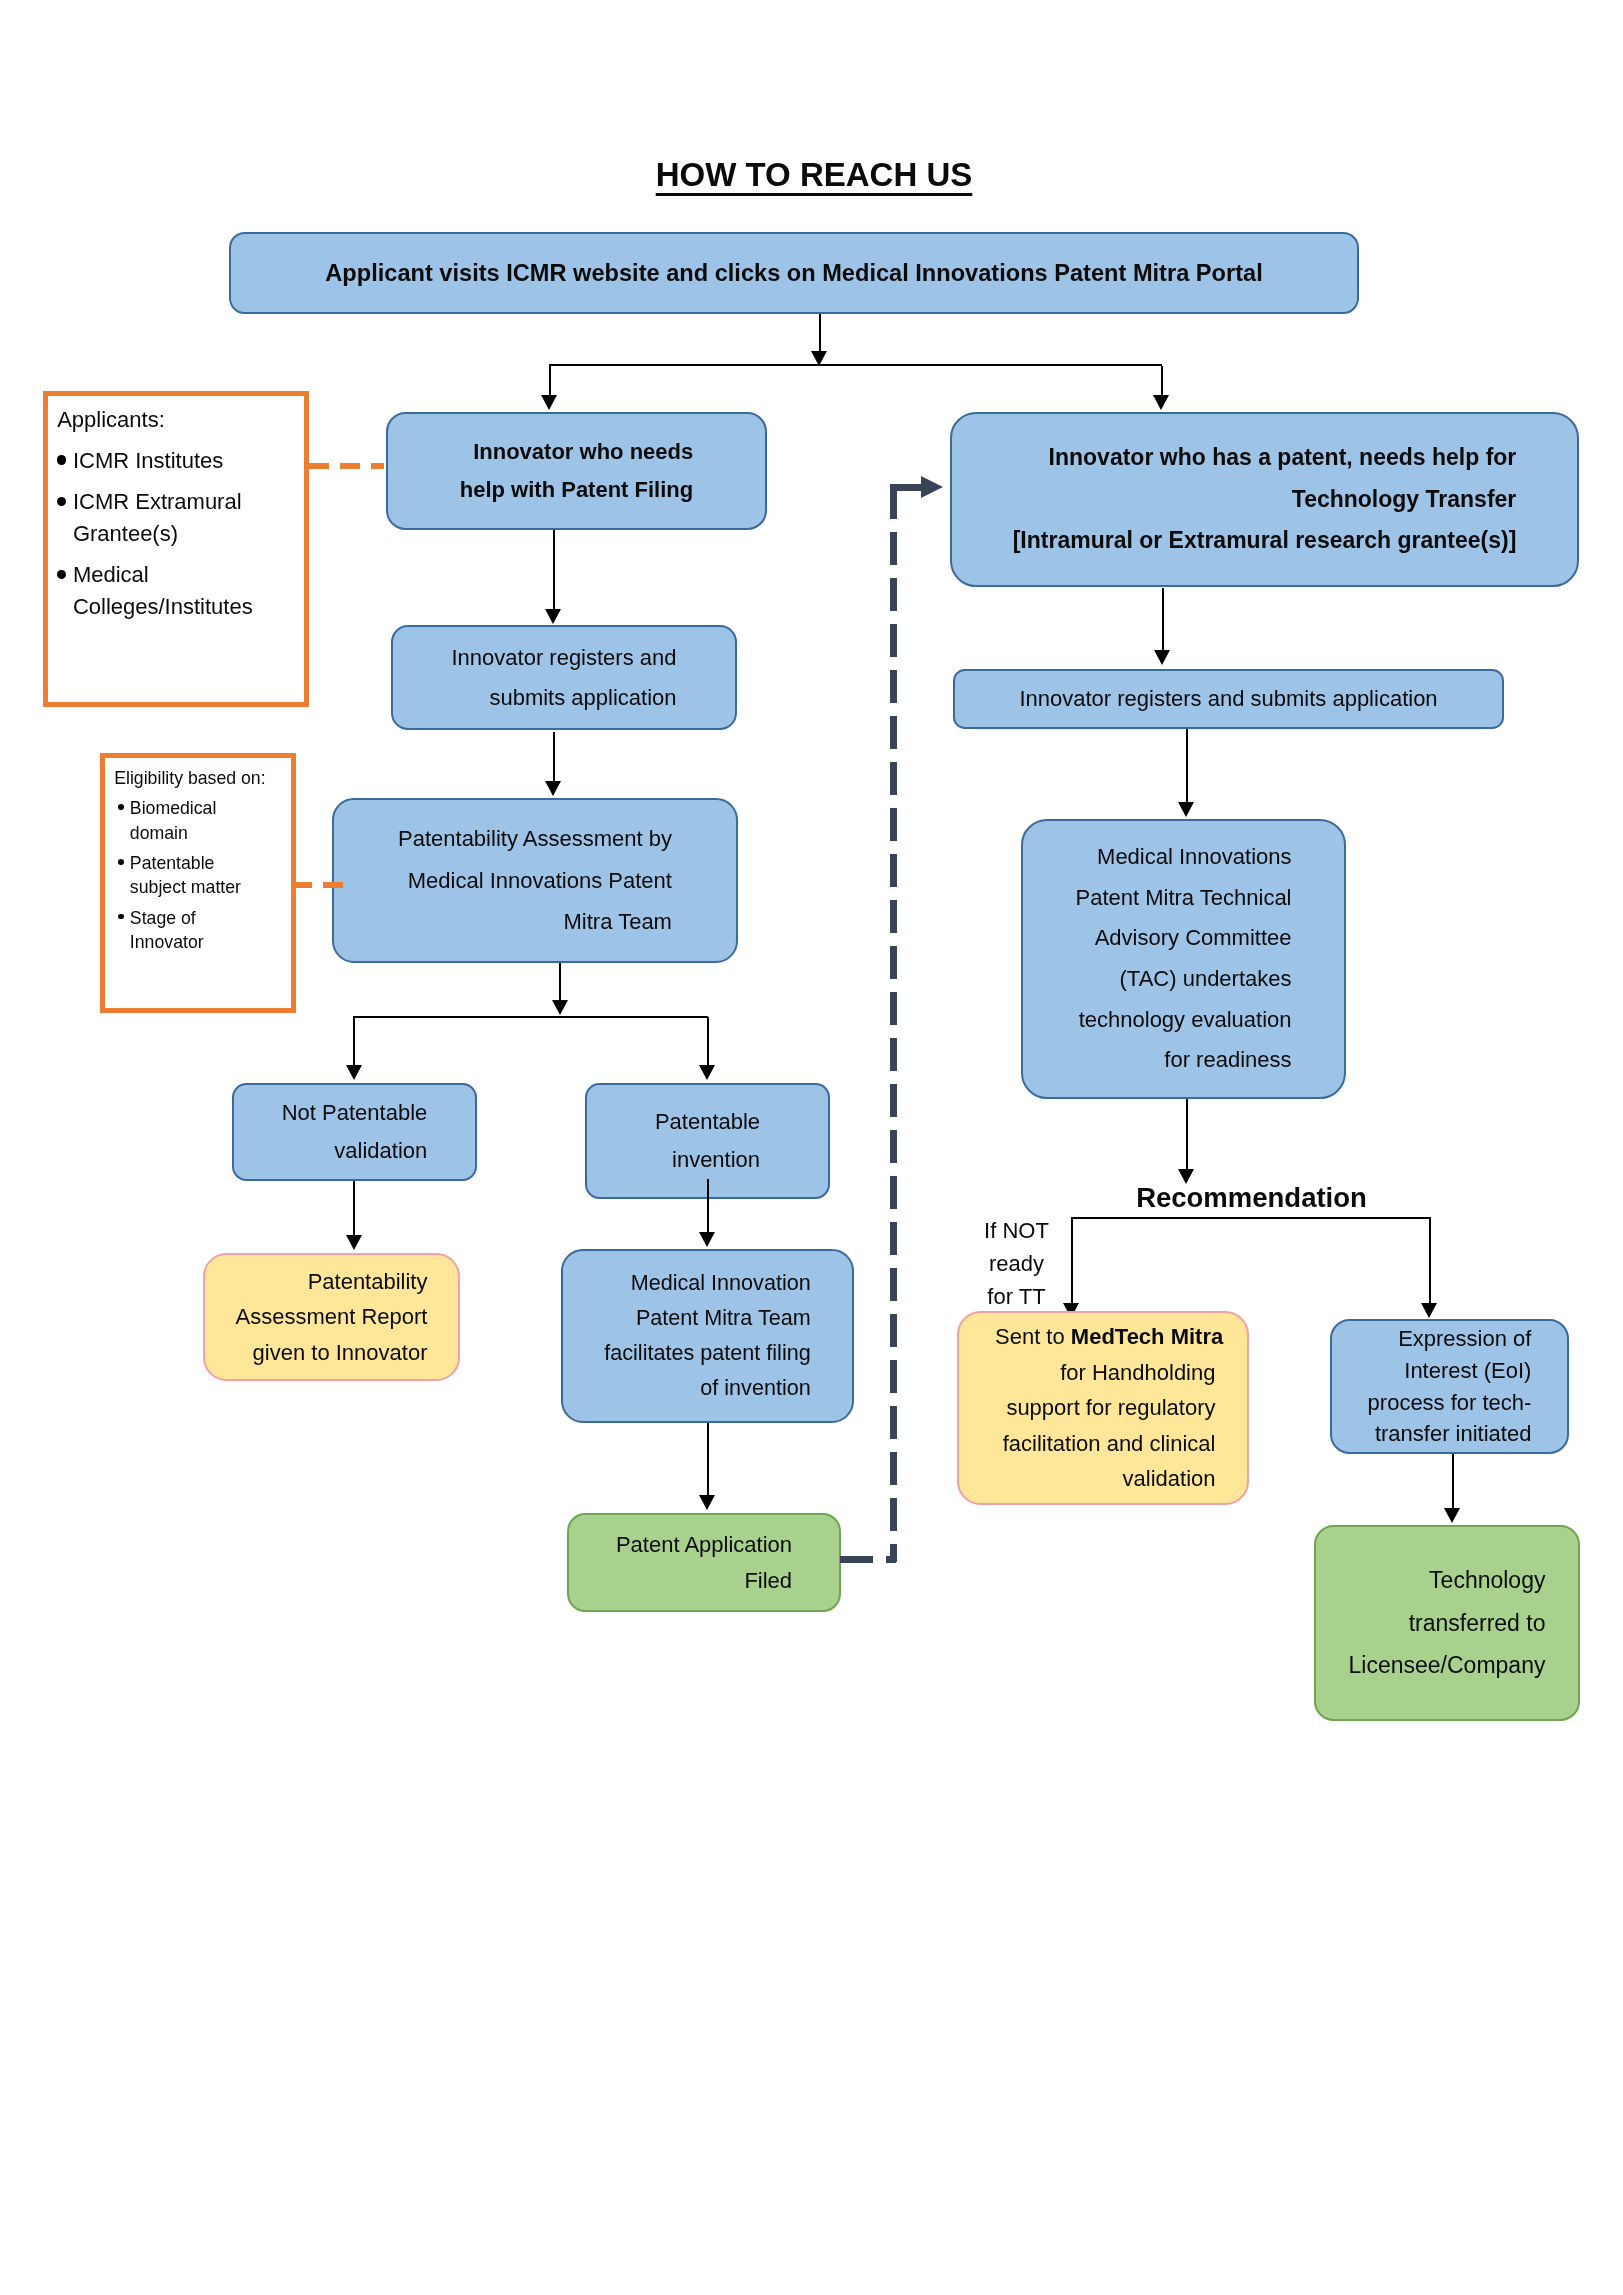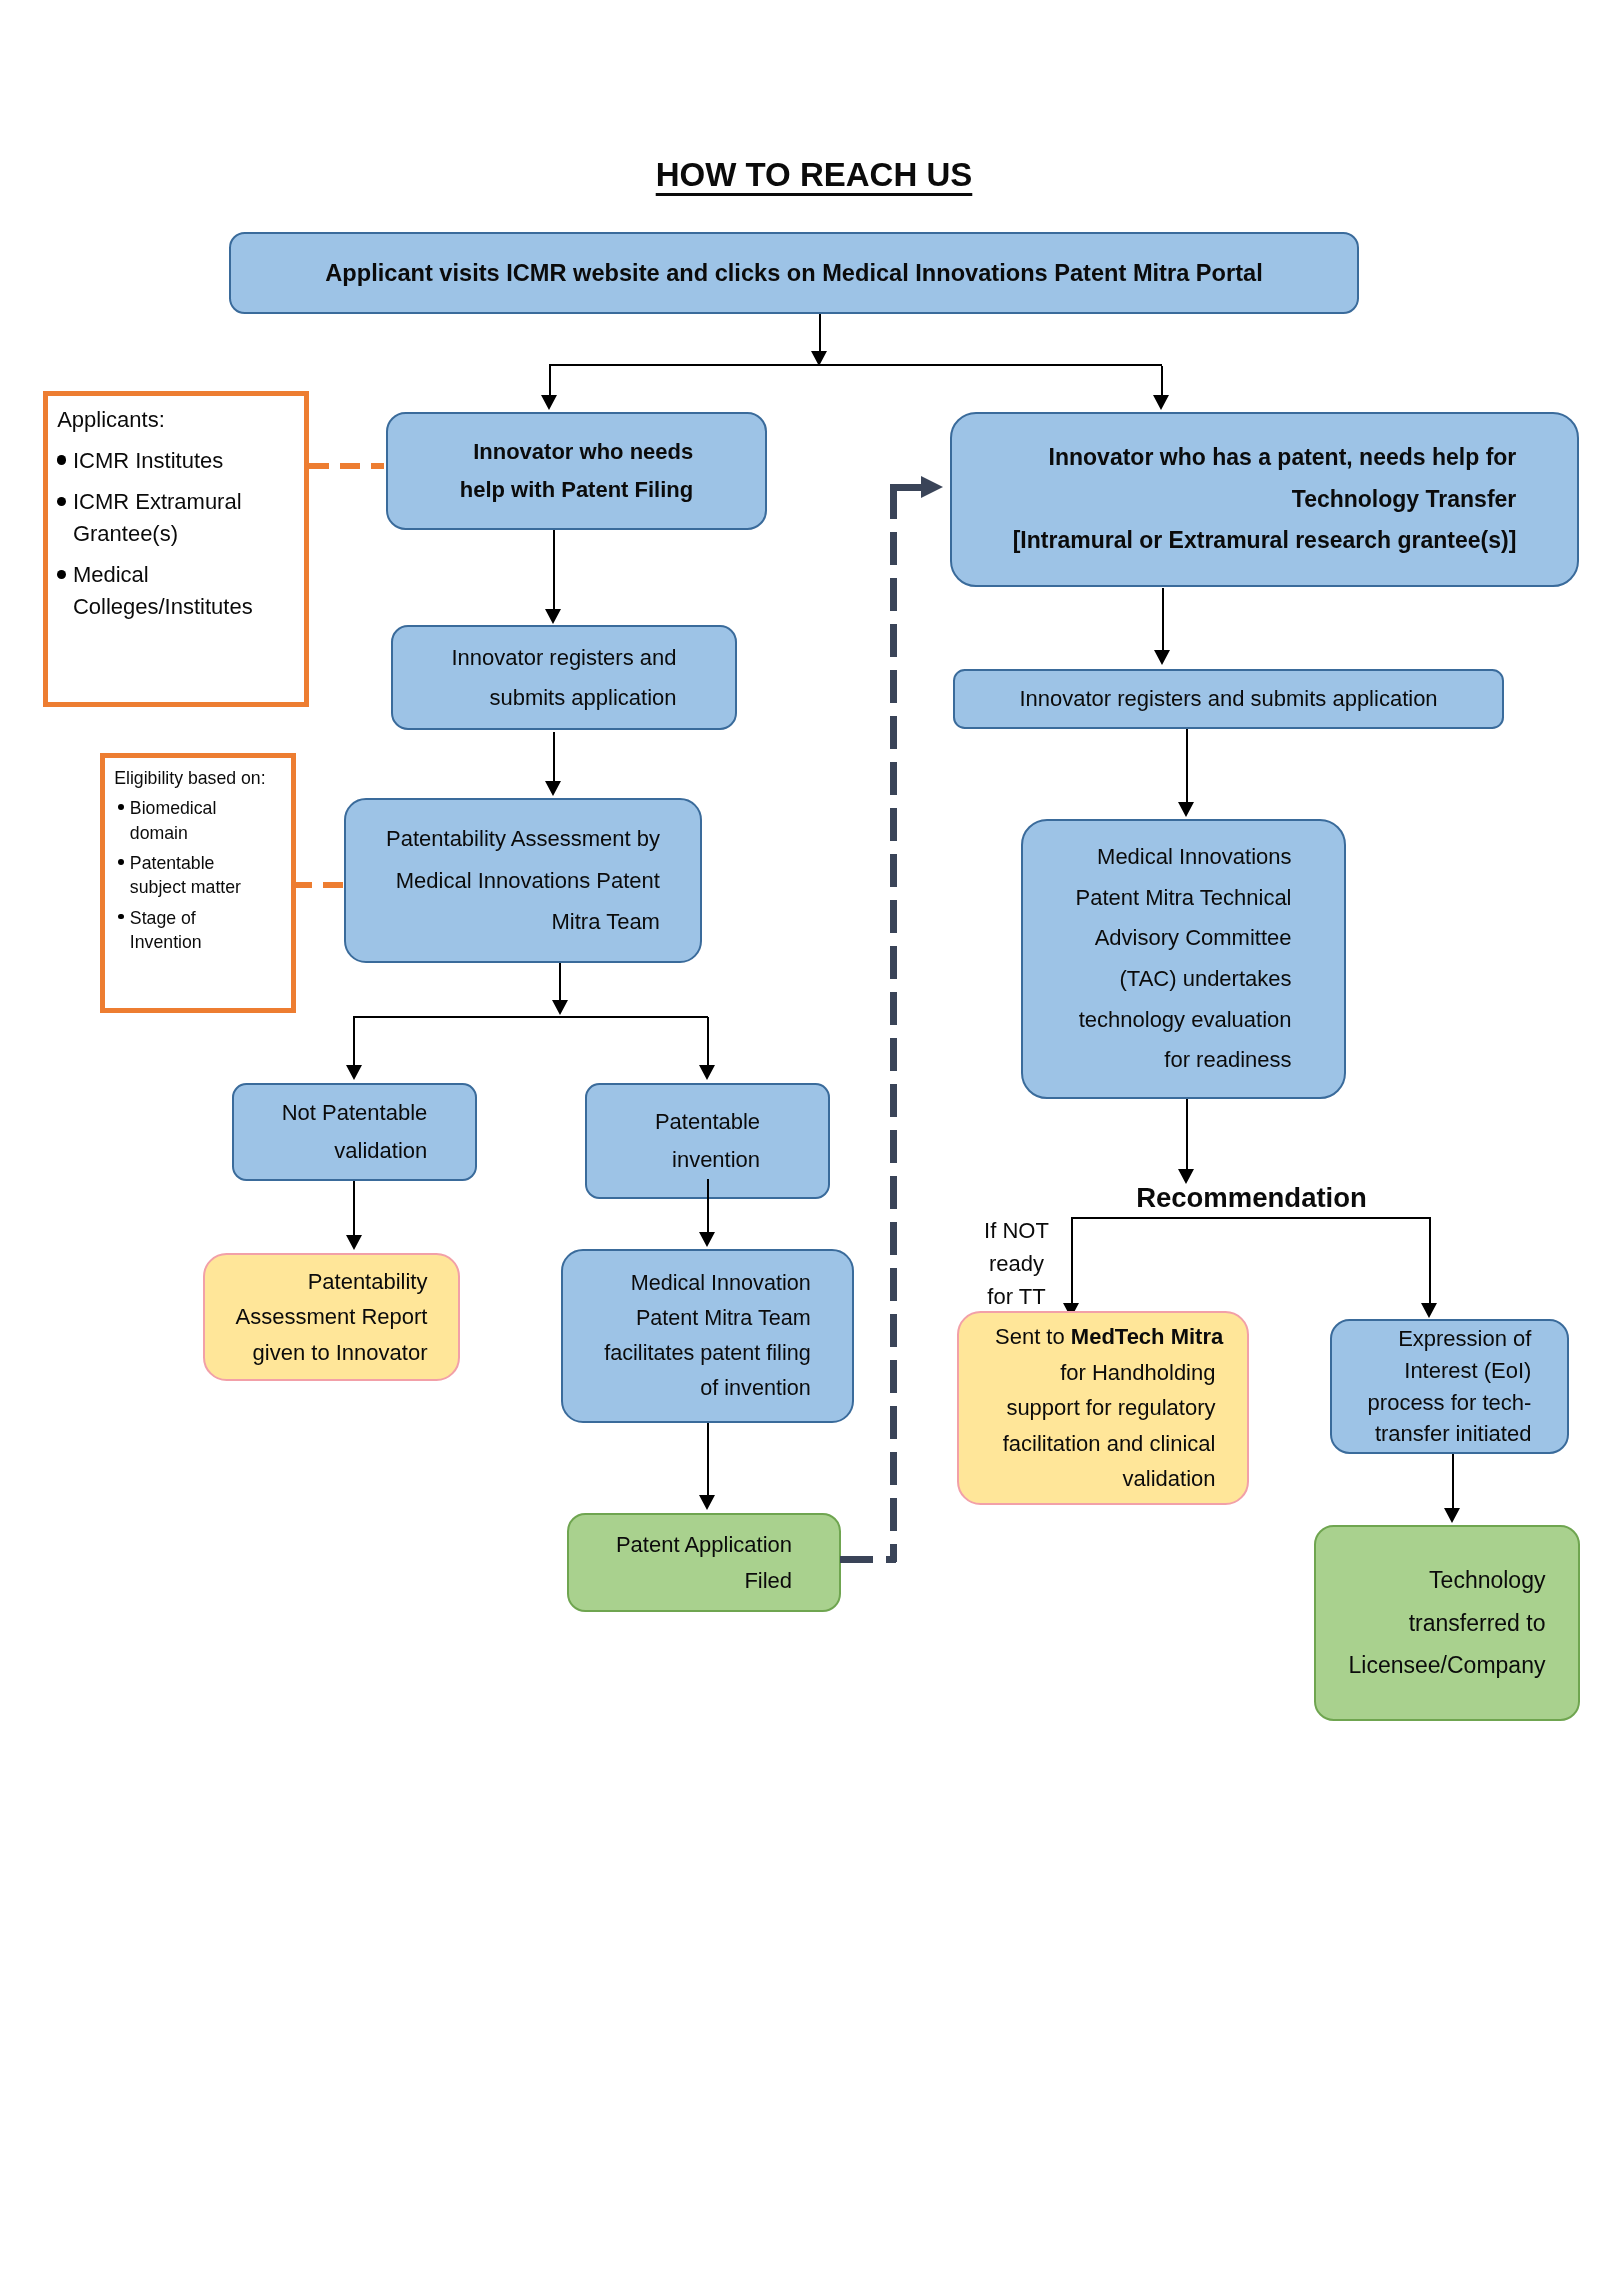--- a/index.html
+++ b/index.html
@@ -94,37 +94,37 @@
 
   <div class="ln" style="left:553px;top:530px;width:2px;height:80px;"></div>
   <div class="ah-down" style="left:545px;top:609px;"></div>
 
   <div class="nd blue" style="left:391px;top:625px;width:346px;height:105px;line-height:1.8;border-radius:17px;">Innovator registers and
 submits application</div>
 
   <div class="ln" style="left:553px;top:732px;width:2px;height:52px;"></div>
   <div class="ah-down" style="left:545px;top:781px;"></div>
 
-  <div class="nd blue lh-wide" style="left:344px;top:798px;width:358px;height:165px;border-radius:22px;">Patentability Assessment by
+  <div class="nd blue lh-wide" style="left:332px;top:798px;width:406px;height:165px;border-radius:22px;">Patentability Assessment by
 Medical Innovations Patent
 Mitra Team</div>
 
   <div class="note note-sm" style="left:92px;top:753px;width:196px;height:260px;">
     <div class="note-heading">Eligibility based on:</div>
     <div class="note-item">
       <span class="dot-sm"></span>
       <span class="el-itxt">Biomedical domain</span>
     </div>
     <div class="note-item">
       <span class="dot-sm"></span>
       <span class="el-itxt">Patentable subject matter</span>
     </div>
     <div class="note-item">
       <span class="dot-sm"></span>
-      <span class="el-itxt">Stage of Invention</span>
+      <span class="el-itxt">Stage of Innovator</span>
     </div>
   </div>
   <div class="dash-o" style="left:292px;top:882px;width:51px;"></div>
 
   <div class="ln" style="left:559px;top:963px;width:2px;height:38px;"></div>
   <div class="ah-down" style="left:552px;top:1000px;"></div>
   <div class="ln" style="left:353px;top:1016px;width:355px;height:2px;"></div>
   <div class="ln" style="left:353px;top:1017px;width:2px;height:50px;"></div>
   <div class="ah-down" style="left:346px;top:1065px;"></div>
   <div class="ln" style="left:707px;top:1017px;width:2px;height:50px;"></div>

